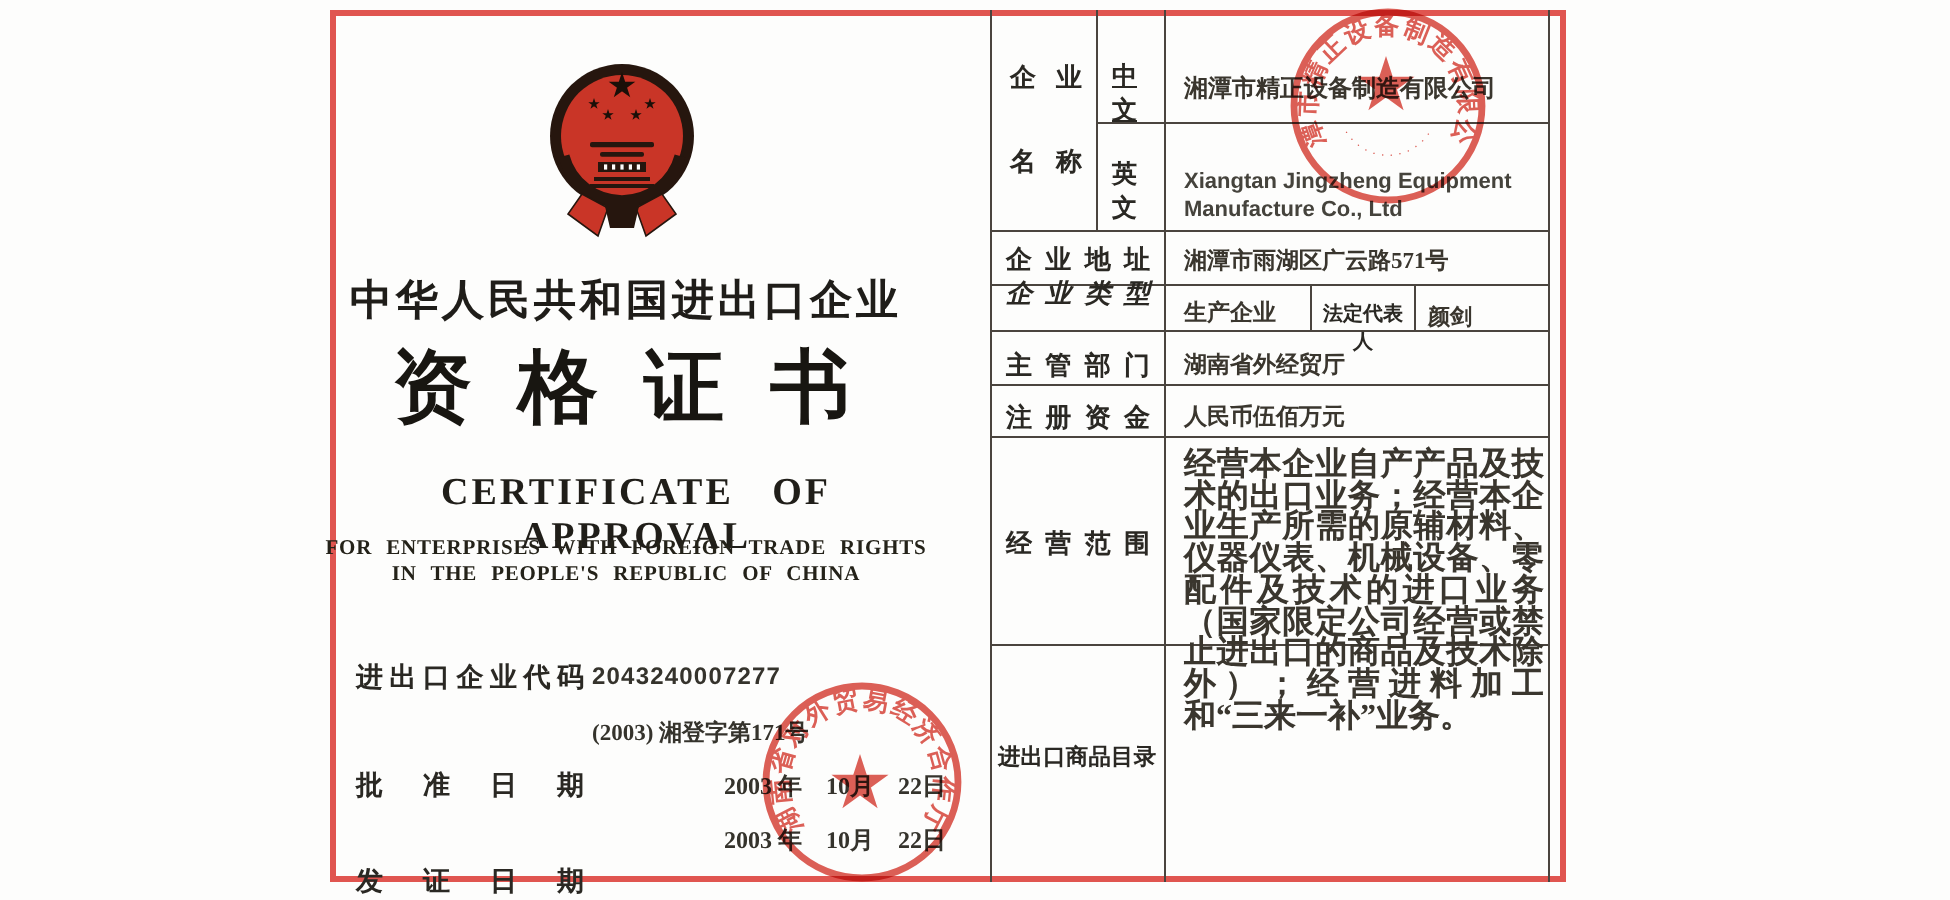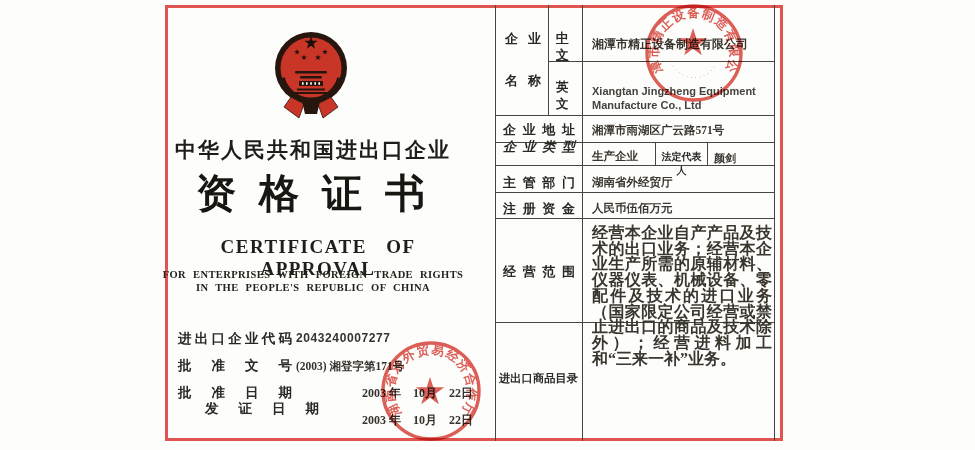--- a/index.html
+++ b/index.html
@@ -99,27 +99,26 @@
 
   <div class="abs title-cn">中华人民共和国进出口企业</div>
   <div class="abs title-big">资格证书</div>
   <div class="abs cert-en">CERTIFICATE OF APPROVAL</div>
   <div class="abs sub-en">FOR ENTERPRISES WITH FOREIGN TRADE RIGHTS</div>
   <div class="abs sub-en sub-en2">IN THE PEOPLE'S REPUBLIC OF CHINA</div>
 
   <div class="abs fld-label" style="top:330px;">进出口企业代码</div>
   <div class="abs fld-value digits" style="left:296px;top:331px;font-size:12px;letter-spacing:0.6px;">2043240007277</div>
 
-  <div class="abs fld-label" style="top:357px;">批准文号</div>
   <div class="abs fld-value" style="left:296px;top:359px;font-size:11.5px;">(2003) 湘登字第171号</div>
 
   <div class="abs fld-label" style="top:384px;">批准日期</div>
   <div class="abs fld-value" style="left:362px;top:385px;font-size:12px;">2003 年　10月　22日</div>
 
-  <div class="abs fld-label" style="top:400px;margin-left:27px;">发证日期</div>
+  <div class="abs fld-label" style="top:432px;">发证日期</div>
   <div class="abs fld-value" style="left:362px;top:412px;font-size:12px;">2003 年　10月　22日</div>
 
   <div class="abs t-label" style="left:505px;top:30px;width:36px;">企业</div>
   <div class="abs t-label" style="left:505px;top:72px;width:36px;">名称</div>
   <div class="abs t-label" style="left:556px;top:30px;width:22px;font-size:12.5px;text-decoration:underline;">中文</div>
   <div class="abs t-label" style="left:556px;top:79px;width:22px;font-size:12.5px;">英文</div>
   <div class="abs t-label" style="left:503px;top:121px;width:72px;">企业地址</div>
   <div class="abs t-label" style="left:503px;top:138px;width:72px;font-style:italic;">企业类型</div>
   <div class="abs t-label" style="left:657px;top:150px;width:49px;font-size:10px;text-align:center;text-align-last:center;">法定代表人</div>
   <div class="abs t-label" style="left:503px;top:174px;width:72px;">主管部门</div>

